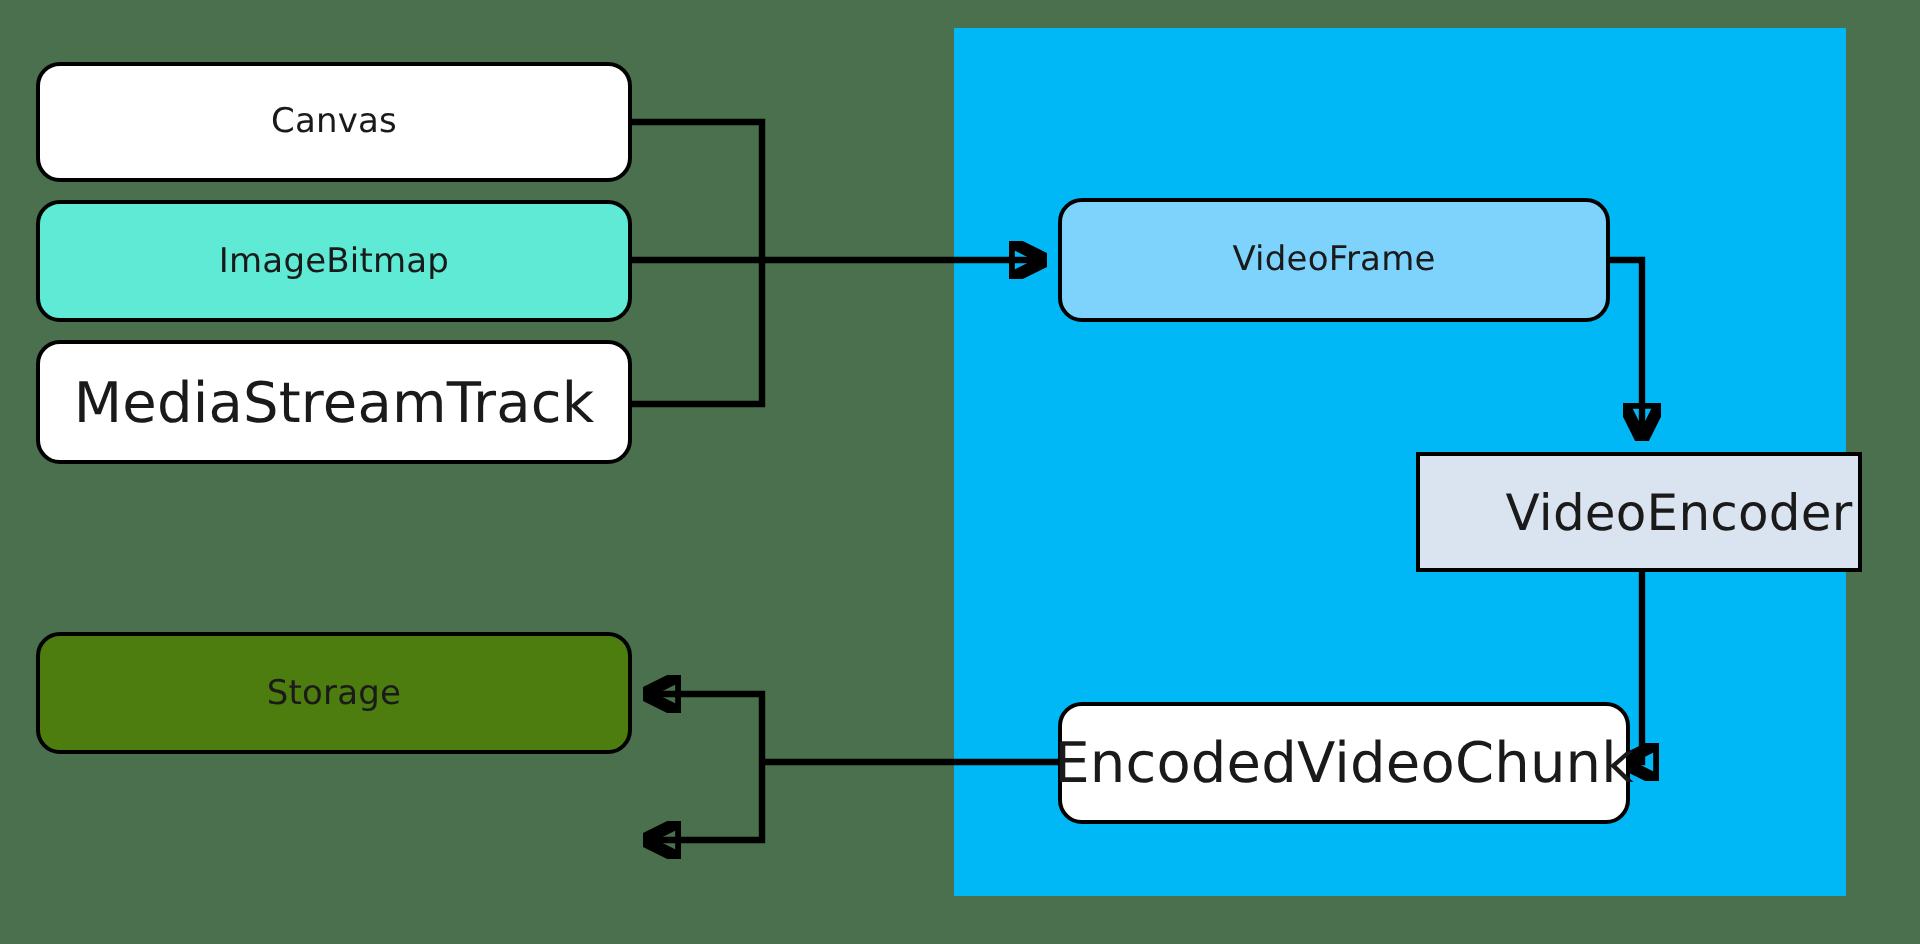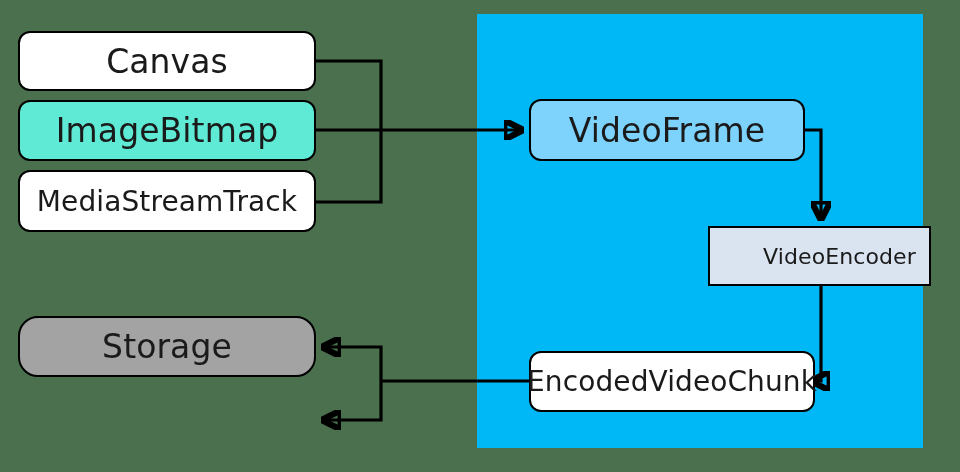--- a/index.html
+++ b/index.html
@@ -19,31 +19,31 @@
 
   
   .node{
     position:absolute;
     box-sizing:border-box;
     display:flex;align-items:center;justify-content:center;
     background:#ffffff;
     border:2px solid #000000;
     border-radius:12px;
     color:#1a1a1a;
-    font-size:33px;
+    font-size:17px;
     font-weight:400;
     letter-spacing:0.1px;
     white-space:nowrap;
   }
   .node.small{font-size:28px;}
   .node.api{
     background:#dae3f0;
     border:2px solid #000000;
     border-radius:0;
-    font-size:22px;
+    font-size:25px;
     padding-left:40px;
   }
 
   
   #wires{position:absolute;left:0;top:0;width:960px;height:472px;pointer-events:none;}
   #wires path, #wires line{
     stroke:#000000;stroke-width:3.2;fill:none;
     stroke-linecap:butt;stroke-linejoin:miter;
   }
 </style>
@@ -74,18 +74,18 @@
     <path d="M 529 381 L 381 381"></path>
 
     <path d="M 381 381 L 381 347 L 323 347" marker-end="url(#ah)"></path>
 
     <path d="M 381 381 L 381 420 L 323 420" marker-end="url(#ah)"></path>
   </svg>
 
   <div class="node" style="left: 18px; top: 31px; width: 298px; height: 60px; background: rgb(255, 255, 255);">Canvas</div>
   <div class="node" style="left: 18px; top: 100px; width: 298px; height: 61px; background: #5eead4;">ImageBitmap</div>
   <div class="node small" style="left: 18px; top: 170px; width: 298px; height: 62px; background: rgb(255, 255, 255);">MediaStreamTrack</div>
-  <div class="node" style="left: 18px; top: 316px; width: 298px; height: 61px; background: #a3a3a3; border-radius: 20px;">Storage</div>
+  <div class="node" style="left: 18px; top: 316px; width: 298px; height: 61px; background: #4d7c0f;">Storage</div>
   <div class="node" style="left: 529px; top: 99px; width: 276px; height: 62px; background: #7dd3fc;">VideoFrame</div>
   <div class="node api" style="left: 708px; top: 226px; width: 223px; height: 60px; background: rgb(218, 227, 240);">VideoEncoder</div>
   <div class="node small" style="left: 529px; top: 351px; width: 286px; height: 61px; background: rgb(255, 255, 255); text-align: right;">EncodedVideoChunk</div>
 
 </div>
 
 </body></html>

